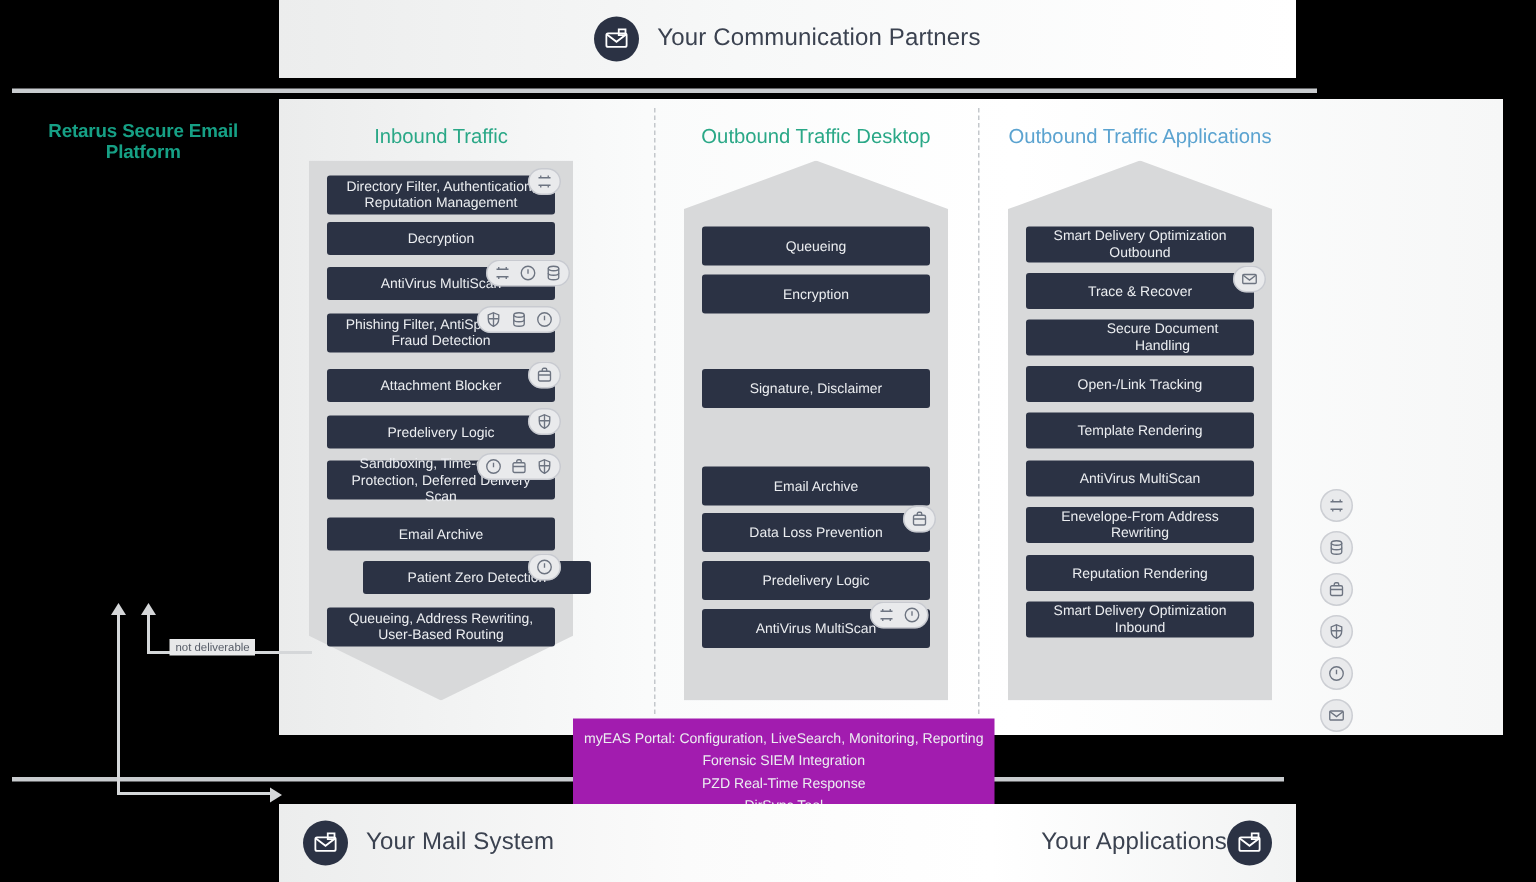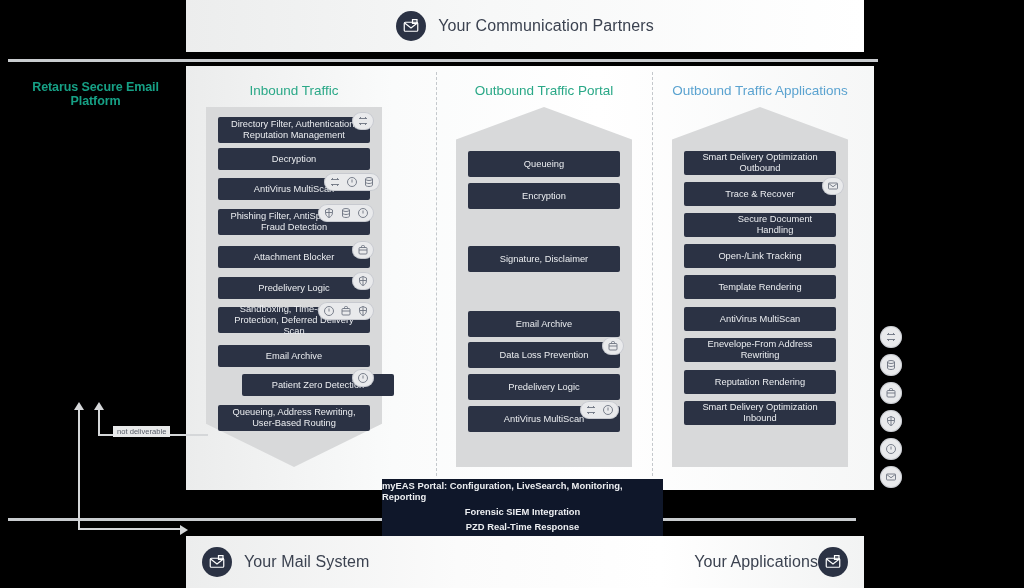--- a/index.html
+++ b/index.html
@@ -22,21 +22,21 @@
   .rule{position:absolute;height:3px;background:#c9cccf;}
   .rule.top{left:8px;top:59px;width:870px;}
   .rule.bottom{left:8px;top:518px;width:848px;}
 
   
   .platform-title{position:absolute;left:8px;top:80px;width:175px;
      font-size:12.5px;font-weight:bold;color:#16a085;letter-spacing:-0.1px;
      text-align:center;line-height:14px;}
 
   
-  .panel{position:absolute;left:186px;top:66px;width:688px;height:424px;
+  .panel{position:absolute;left:186px;top:66px;width:816px;height:424px;
          background:linear-gradient(to right,#ebecec 0%,#fafbfb 30%,#ffffff 60%,#f6f7f7 100%);}
   .vdash{position:absolute;top:6px;width:0;height:404px;border-left:1px dashed #c4c8cc;}
   .vdash.one{left:250px;}
   .vdash.two{left:466px;}
 
   
   .col{position:absolute;top:0;width:216px;height:424px;}
   .col.c1{left:0;}
   .col.c2{left:250px;}
   .col.c3{left:466px;}
@@ -65,22 +65,22 @@
 
   
   .continuity{position:absolute;left:8px;top:372px;width:167px;height:29px;
       background:#2b3244;color:#eceef1;font-size:9.6px;border-radius:2px;
       display:flex;align-items:center;justify-content:center;}
   .nd-label{position:absolute;left:113px;top:426px;background:#e8e9ea;color:#555b66;
       font-size:7.6px;padding:1px 4px;white-space:nowrap;}
 
   
   .portal{position:absolute;left:382px;top:479px;width:281px;height:69px;
-      background:#0f172a;color:#eceef1;display:flex;flex-direction:column;
-      align-items:center;justify-content:center;gap:4px;font-size:9.4px;font-weight:bold;}
+      background:#a21caf;color:#eceef1;display:flex;flex-direction:column;
+      align-items:center;justify-content:center;gap:4px;font-size:9.4px;}
 
   
   .botbar{position:absolute;left:186px;top:536px;width:678px;height:52px;
       background:linear-gradient(to right,#eceded 0%,#fbfbfb 40%,#ffffff 70%,#f2f3f3 100%);}
   .bot-left{position:absolute;left:16px;top:11px;display:flex;align-items:center;gap:12px;}
   .bot-right{position:absolute;right:16px;top:11px;display:flex;align-items:center;}
 
   
   .legend{position:absolute;left:880px;top:326px;display:flex;flex-direction:column;gap:6px;}
   .legend .lic{width:22px;height:22px;border-radius:50%;background:#e9eaec;
@@ -250,21 +250,21 @@
               </svg>
             </i>
           </div>
           <div class="item" style="top: 339px; height: 26px;">
             <span>Queueing, Address Rewriting, User-Based Routing</span>
           </div>
         </div>
     </div>
 
     <div class="col c2">
-      <div class="col-head">Outbound Traffic Portal</div>
+      <div class="col-head">Outbound Traffic Desktop</div>
       <div class="shell arrowup"></div>
       <div class="stack" id="stack1">
           <div class="item" style="top: 85px; height: 26px;">
             <span>Queueing</span>
           </div>
           <div class="item" style="top: 117px; height: 26px;">
             <span>Encryption</span>
           </div>
           <div class="item" style="top: 180px; height: 26px;">
             <span>Signature, Disclaimer</span>

